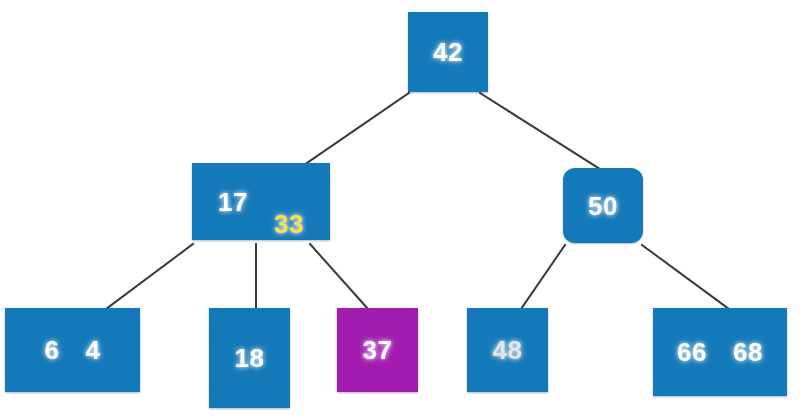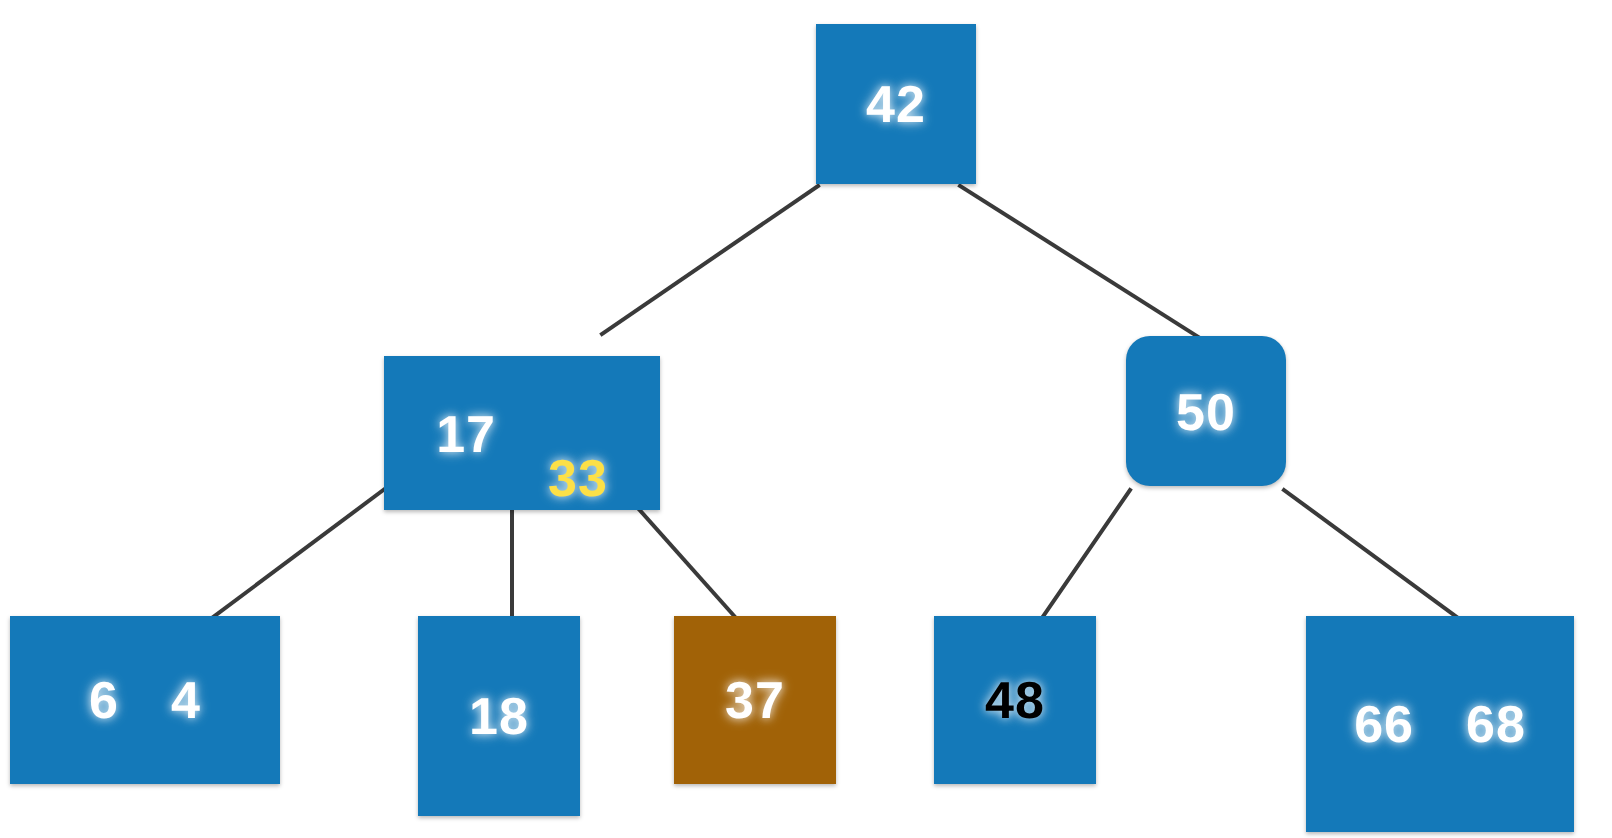--- a/index.html
+++ b/index.html
@@ -71,21 +71,21 @@
         <line x1="642" y1="245" x2="729" y2="309" stroke="#3a3a3a" stroke-width="2" stroke-linecap="square"></line>
       </g>
   </svg>
 
   <div id="node-layer">
       <div class="tree-node" style="left: 408px; top: 12px; width: 80px; height: 80px; background: rgb(20, 121, 185);">
         <div class="node-keys keys-1">
           <span class="node-key" style="color: rgb(255, 255, 255);">42</span>
         </div>
       </div>
-      <div class="tree-node" style="left: 192px; top: 178px; width: 138px; height: 77px; background: rgb(20, 121, 185);">
+      <div class="tree-node" style="left: 192px; top: 163px; width: 138px; height: 77px; background: rgb(20, 121, 185);">
         <div class="node-keys keys-2">
           <span class="node-key" style="color: rgb(255, 255, 255);">17</span>
           <span class="node-key" style="color: #fde047; margin-top: 44px;">33</span>
         </div>
       </div>
       <div class="tree-node" style="left: 563px; top: 168px; width: 80px; height: 75px; background: rgb(20, 121, 185); border-radius: 12px;">
         <div class="node-keys keys-1">
           <span class="node-key" style="color: rgb(255, 255, 255);">50</span>
         </div>
       </div>
@@ -93,31 +93,31 @@
         <div class="node-keys keys-2">
           <span class="node-key" style="color: rgb(255, 255, 255);">6</span>
           <span class="node-key" style="color: rgb(255, 255, 255);">4</span>
         </div>
       </div>
       <div class="tree-node" style="left: 209px; top: 308px; width: 81px; height: 100px; background: rgb(20, 121, 185);">
         <div class="node-keys keys-1">
           <span class="node-key" style="color: rgb(255, 255, 255);">18</span>
         </div>
       </div>
-      <div class="tree-node" style="left: 337px; top: 308px; width: 81px; height: 84px; background: #a16207;">
+      <div class="tree-node" style="left: 337px; top: 308px; width: 81px; height: 84px; background: #a21caf;">
         <div class="node-keys keys-1">
           <span class="node-key" style="color: rgb(255, 255, 255);">37</span>
         </div>
       </div>
       <div class="tree-node" style="left: 467px; top: 308px; width: 81px; height: 84px; background: rgb(20, 121, 185);">
         <div class="node-keys keys-1">
-          <span class="node-key" style="color: #000000;">48</span>
+          <span class="node-key" style="color: #e5e5e5;">48</span>
         </div>
       </div>
-      <div class="tree-node" style="left: 653px; top: 308px; width: 134px; height: 108px; background: rgb(20, 121, 185);">
+      <div class="tree-node" style="left: 653px; top: 308px; width: 134px; height: 88px; background: rgb(20, 121, 185);">
         <div class="node-keys keys-2">
           <span class="node-key" style="color: rgb(255, 255, 255);">66</span>
           <span class="node-key" style="color: rgb(255, 255, 255);">68</span>
         </div>
       </div>
     </div>
 
 </div>
 
 </body></html>

